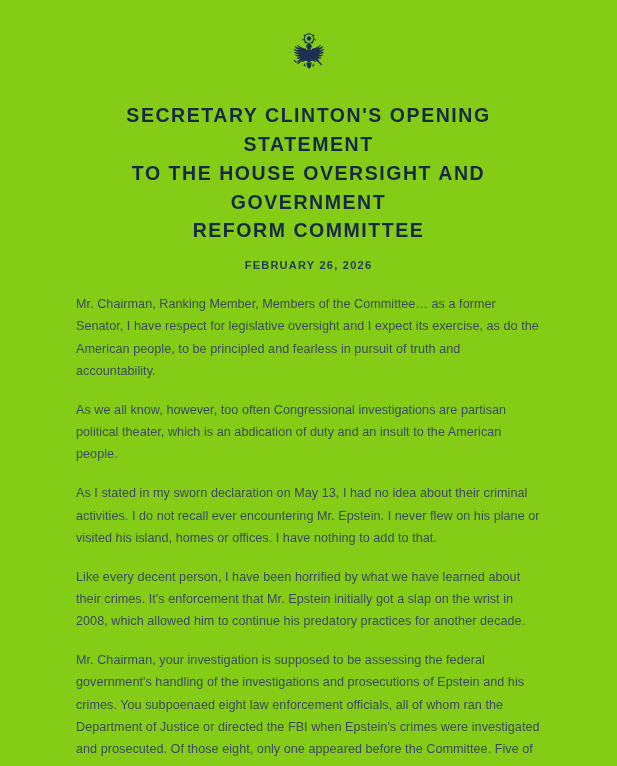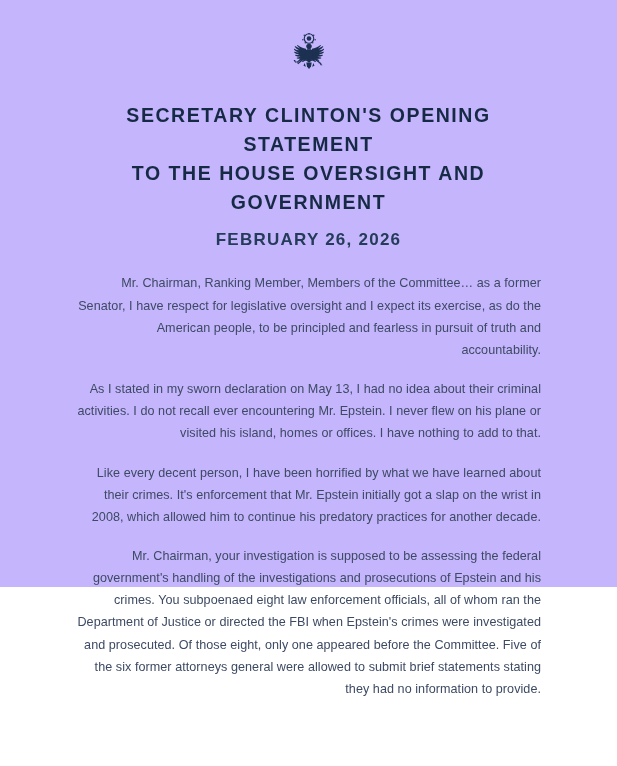--- a/index.html
+++ b/index.html
@@ -10,22 +10,22 @@
     width: 617px;
     height: 766px;
     background: #ffffff;
     font-family: "Liberation Sans", sans-serif;
     overflow: hidden;
   }
 
   .page {
     position: relative;
     width: 617px;
-    height: 587px;
-    background: #c4b5fd;
+    height: 766px;
+    background: #84cc16;
     box-sizing: border-box;
   }
 
   
   .seal-wrap {
     width: 100%;
     display: flex;
     justify-content: center;
     padding-top: 33px;
   }
@@ -47,40 +47,40 @@
     font-size: 19.5px;
     font-weight: 700;
     line-height: 1.48;
     letter-spacing: 1.55px;
     color: #172a45;
     text-transform: uppercase;
   }
   .doc-date {
     margin: 14px 0 0 0;
     font-family: "Liberation Sans", sans-serif;
-    font-size: 17px;
+    font-size: 11px;
     font-weight: 700;
     letter-spacing: 1.25px;
     color: #243b59;
     text-transform: uppercase;
     text-align: center;
   }
 
   
   .body-block {
     margin-top: 22px;
     padding: 0 76px 0 76px;
   }
   .para {
     margin: 0 0 17px 0;
     font-family: "Liberation Sans", sans-serif;
     font-size: 12.6px;
     line-height: 1.76;
     color: #3d4a63;
-    text-align: right;
+    text-align: left;
     letter-spacing: 0.05px;
   }
   .para:last-child {
     margin-bottom: 0;
   }
 </style>
 </head>
 <body>
 
 <div class="page">
@@ -116,25 +116,27 @@
 
         <path d="M26 48.5c5.6 3.4 11.8 5.2 18 5.3v2.6c-6.6-.1-13.2-2-19.2-5.6zM62 48.5c-5.6 3.4-11.8 5.2-18 5.3v2.6c6.6-.1 13.2-2 19.2-5.6z" opacity="0.85"></path>
       </g>
     </svg>
   </div>
 
   <div class="title-block">
     <h1 class="doc-title">
       <span>SECRETARY CLINTON'S OPENING STATEMENT</span><br>
       <span>TO THE HOUSE OVERSIGHT AND GOVERNMENT</span><br>
+      <span>REFORM COMMITTEE</span>
     </h1>
     <div class="doc-date">FEBRUARY 26, 2026</div>
   </div>
 
   <div class="body-block">
     <p class="para">Mr. Chairman, Ranking Member, Members of the Committee… as a former Senator, I have respect for legislative oversight and I expect its exercise, as do the American people, to be principled and fearless in pursuit of truth and accountability.</p>
+    <p class="para">As we all know, however, too often Congressional investigations are partisan political theater, which is an abdication of duty and an insult to the American people.</p>
     <p class="para">As I stated in my sworn declaration on May 13, I had no idea about their criminal activities. I do not recall ever encountering Mr. Epstein. I never flew on his plane or visited his island, homes or offices. I have nothing to add to that.</p>
     <p class="para">Like every decent person, I have been horrified by what we have learned about their crimes. It's enforcement that Mr. Epstein initially got a slap on the wrist in 2008, which allowed him to continue his predatory practices for another decade.</p>
     <p class="para">Mr. Chairman, your investigation is supposed to be assessing the federal government's handling of the investigations and prosecutions of Epstein and his crimes. You subpoenaed eight law enforcement officials, all of whom ran the Department of Justice or directed the FBI when Epstein's crimes were investigated and prosecuted. Of those eight, only one appeared before the Committee. Five of the six former attorneys general were allowed to submit brief statements stating they had no information to provide.</p>
 
   </div>
 
 </div>
 
 </body></html>

